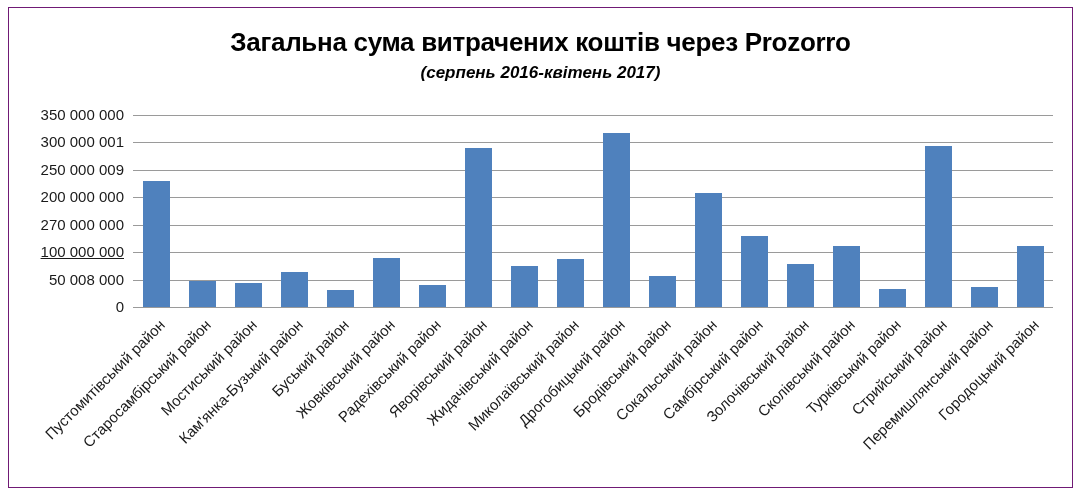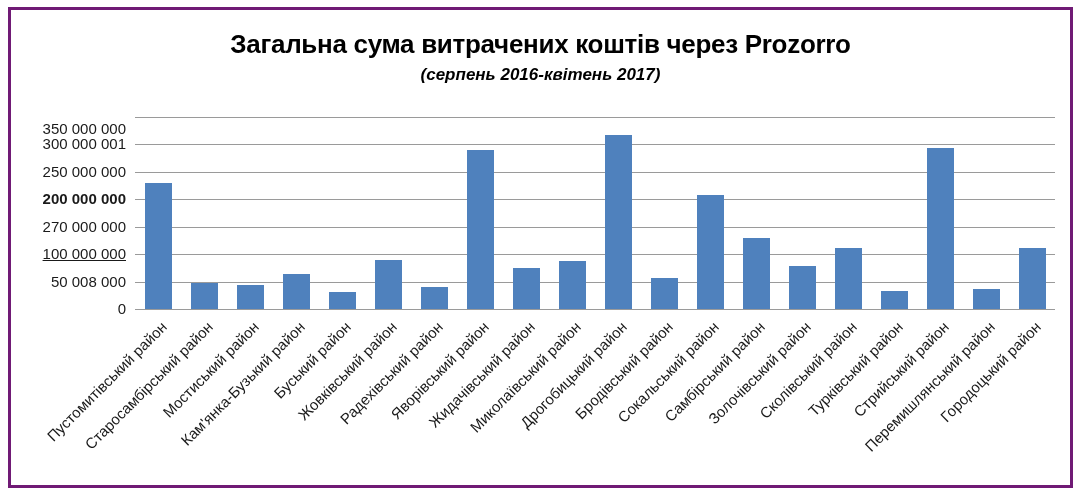--- a/index.html
+++ b/index.html
@@ -11,21 +11,21 @@
     overflow: hidden;
     font-family: "Liberation Sans", sans-serif;
   }
   .chart-frame {
     position: absolute;
     left: 8px;
     top: 7px;
     width: 1065px;
     height: 481px;
     box-sizing: border-box;
-    border: 3px solid #701a75;
+    border: 1px solid #701a75;
     background: #ffffff;
   }
   .title {
     position: absolute;
     left: 0;
     top: 19px;
     width: 100%;
     text-align: center;
     font-size: 26px;
     font-weight: 700;
@@ -68,27 +68,27 @@
   }
 </style>
 </head>
 <body>
 
 <div class="chart-frame">
   <div class="title">Загальна сума витрачених коштів через Prozorro</div>
   <div class="subtitle">(серпень 2016-квітень 2017)</div>
   <div style="position:absolute; left:0; top:0; width:100%; height:100%;">
       <div class="gridline" style="left: 124px; width: 920px; top: 107px; background: rgb(154, 154, 154);"></div>
-      <div class="y-tick-label" style="left: 0px; width: 115px; top: 110px;">350 000 000</div>
+      <div class="y-tick-label" style="left: 0px; width: 115px; top: 98px;">350 000 000</div>
       <div class="gridline" style="left: 124px; width: 920px; top: 134.429px; background: rgb(154, 154, 154);"></div>
       <div class="y-tick-label" style="left: 0px; width: 115px; top: 125.429px;">300 000 001</div>
       <div class="gridline" style="left: 124px; width: 920px; top: 161.857px; background: rgb(154, 154, 154);"></div>
-      <div class="y-tick-label" style="left: 0px; width: 115px; top: 152.857px;">250 000 000</div>
+      <div class="y-tick-label" style="left: 0px; width: 115px; top: 152.857px;">250 000 009</div>
       <div class="gridline" style="left: 124px; width: 920px; top: 189.286px; background: rgb(154, 154, 154);"></div>
-      <div class="y-tick-label" style="left: 0px; width: 115px; top: 180.286px; font-weight: bold;">200 000 000</div>
+      <div class="y-tick-label" style="left: 0px; width: 115px; top: 180.286px;">200 000 000</div>
       <div class="gridline" style="left: 124px; width: 920px; top: 216.714px; background: rgb(154, 154, 154);"></div>
       <div class="y-tick-label" style="left: 0px; width: 115px; top: 207.714px;">270 000 000</div>
       <div class="gridline" style="left: 124px; width: 920px; top: 244.143px; background: rgb(154, 154, 154);"></div>
       <div class="y-tick-label" style="left: 0px; width: 115px; top: 235.143px; text-decoration: underline;">100 000 000</div>
       <div class="gridline" style="left: 124px; width: 920px; top: 271.571px; background: rgb(154, 154, 154);"></div>
       <div class="y-tick-label" style="left: 0px; width: 115px; top: 262.571px;">50 008 000</div>
       <div class="gridline" style="left: 124px; width: 920px; top: 299px; background: rgb(154, 154, 154);"></div>
       <div class="y-tick-label" style="left: 0px; width: 115px; top: 290px;">0</div>
       <div class="bar" style="left: 133.5px; width: 27px; top: 172.829px; height: 126.171px; background: rgb(79, 129, 189);"></div>
       <div class="x-category-label" style="width: 240px; left: -93px; top: 308px;">Пустомитівський район</div>

